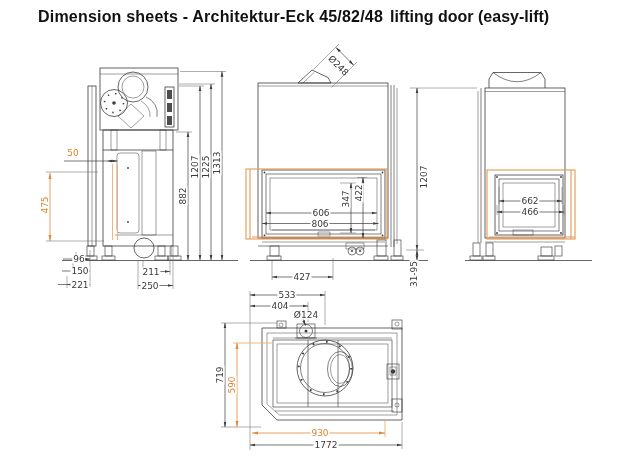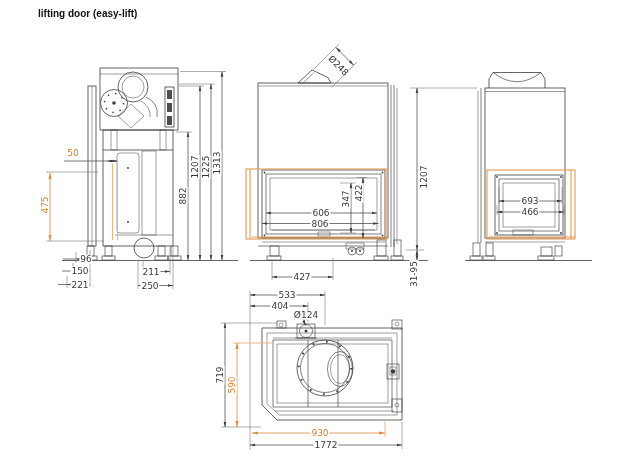--- a/index.html
+++ b/index.html
@@ -1,20 +1,20 @@
 <!DOCTYPE html>
 <html><head>
 <meta charset="utf-8">
 <style>
   html,body{margin:0;padding:0;background:#ffffff;}
   .page{position:relative;width:624px;height:460px;background:#fff;overflow:hidden;
         font-family:"Liberation Sans","DejaVu Sans",sans-serif;}
   .title{position:absolute;left:38px;top:8px;display:flex;align-items:baseline;gap:7px;white-space:nowrap;}
   .t-main{font-size:16px;font-weight:bold;color:#111;letter-spacing:0.2px;}
-  .t-suffix{font-size:10px;font-weight:bold;color:#111;}
+  .t-suffix{font-size:16px;font-weight:bold;color:#111;}
   svg{position:absolute;left:0;top:0;}
   svg path,svg rect,svg circle,svg ellipse,svg line{fill:none;stroke:#3d3d3d;stroke-width:0.8;}
   .thin{stroke-width:0.5;}
   .med{stroke-width:0.65;}
   .dot{fill:#3d3d3d;stroke:none;}
   .fillD{fill:#4d4d4d;stroke:none;}
   .dim{stroke-width:0.7;}
   .ext{stroke:#6a6a6a;stroke-width:0.55;}
   .odim{stroke:#dd8a3c;stroke-width:0.8;}
   .oline{stroke:#efae72;stroke-width:0.9;}
@@ -26,20 +26,21 @@
   .v{transform:translate(-50%,-50%) rotate(-90deg);}
   .d45{transform:translate(-50%,-50%) rotate(45deg);}
   .o{color:#d9832e;}
 </style>
 </head>
 <body>
 
 <div class="page">
 
   <div class="title">
+    <span class="t-main">Dimension sheets - Architektur-Eck 45/82/48</span>
     <span class="t-suffix">lifting door (easy-lift)</span>
   </div>
 
   <svg width="624" height="460" viewBox="0 0 624 460">
     <defs>
       <marker id="ab" viewBox="0 0 10 6" refX="9.5" refY="3" markerWidth="8" markerHeight="4.8" orient="auto-start-reverse">
         <path d="M0,0.6 L10,3 L0,5.4 Z" style="fill:#3d3d3d;stroke:none"></path>
       </marker>
       <marker id="ao" viewBox="0 0 10 6" refX="9.5" refY="3" markerWidth="8" markerHeight="4.8" orient="auto-start-reverse">
         <path d="M0,0.6 L10,3 L0,5.4 Z" style="fill:#dd8a3c;stroke:none"></path>
@@ -276,40 +277,40 @@
       <path class="odim" d="M237,343 V427" marker-start="url(#ao)" marker-end="url(#ao)"></path>
       <path class="oline" d="M385,421 V437"></path>
       <path class="odim" d="M252,433 H385" marker-start="url(#ao)" marker-end="url(#ao)"></path>
       <path class="ext" d="M402,422 V449"></path>
       <path class="dim" d="M250,445 H402" marker-start="url(#ab)" marker-end="url(#ab)"></path>
     </g>
   </svg>
 
   <span class="lab o" style="left:73px;top:153px">50</span>
   <span class="lab v o" style="left:45px;top:205px">475</span>
-  <span class="lab wbg" style="left:86px;top:259px">96</span>
+  <span class="lab wbg" style="left:79px;top:259px">96</span>
   <span class="lab wbg" style="left:80px;top:271px">150</span>
   <span class="lab wbg" style="left:80px;top:285px">221</span>
   <span class="lab wbg" style="left:151px;top:272px">211</span>
   <span class="lab wbg" style="left:150px;top:286px">250</span>
   <span class="lab v wbg" style="left:183px;top:196px">882</span>
   <span class="lab v wbg" style="left:195px;top:167px">1207</span>
   <span class="lab v wbg" style="left:206px;top:167px">1225</span>
   <span class="lab v wbg" style="left:217px;top:163px">1313</span>
 
   <span class="lab d45" style="left:338px;top:66px">Ø248</span>
   <span class="lab wbg" style="left:321px;top:213px">606</span>
   <span class="lab wbg" style="left:320px;top:224px">806</span>
   <span class="lab v wbg" style="left:346px;top:199px">347</span>
   <span class="lab v wbg" style="left:359px;top:193px">422</span>
   <span class="lab wbg" style="left:302px;top:277px">427</span>
   <span class="lab v wbg" style="left:424px;top:177px">1207</span>
   <span class="lab v wbg" style="left:414px;top:274px">31-95</span>
 
-  <span class="lab wbg" style="left:530px;top:201px">693</span>
+  <span class="lab wbg" style="left:530px;top:201px">662</span>
   <span class="lab wbg" style="left:530px;top:212px">466</span>
 
   <span class="lab wbg" style="left:287px;top:295px">533</span>
   <span class="lab wbg" style="left:280px;top:306px">404</span>
   <span class="lab wbg" style="left:306px;top:315px">Ø124</span>
   <span class="lab v wbg" style="left:220px;top:375px">719</span>
   <span class="lab v o wbg" style="left:232px;top:385px">590</span>
   <span class="lab o wbg" style="left:320px;top:433px">930</span>
   <span class="lab wbg" style="left:326px;top:445px">1772</span>
 

